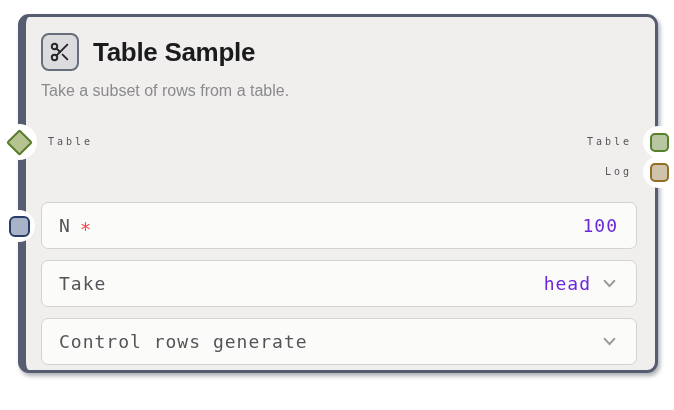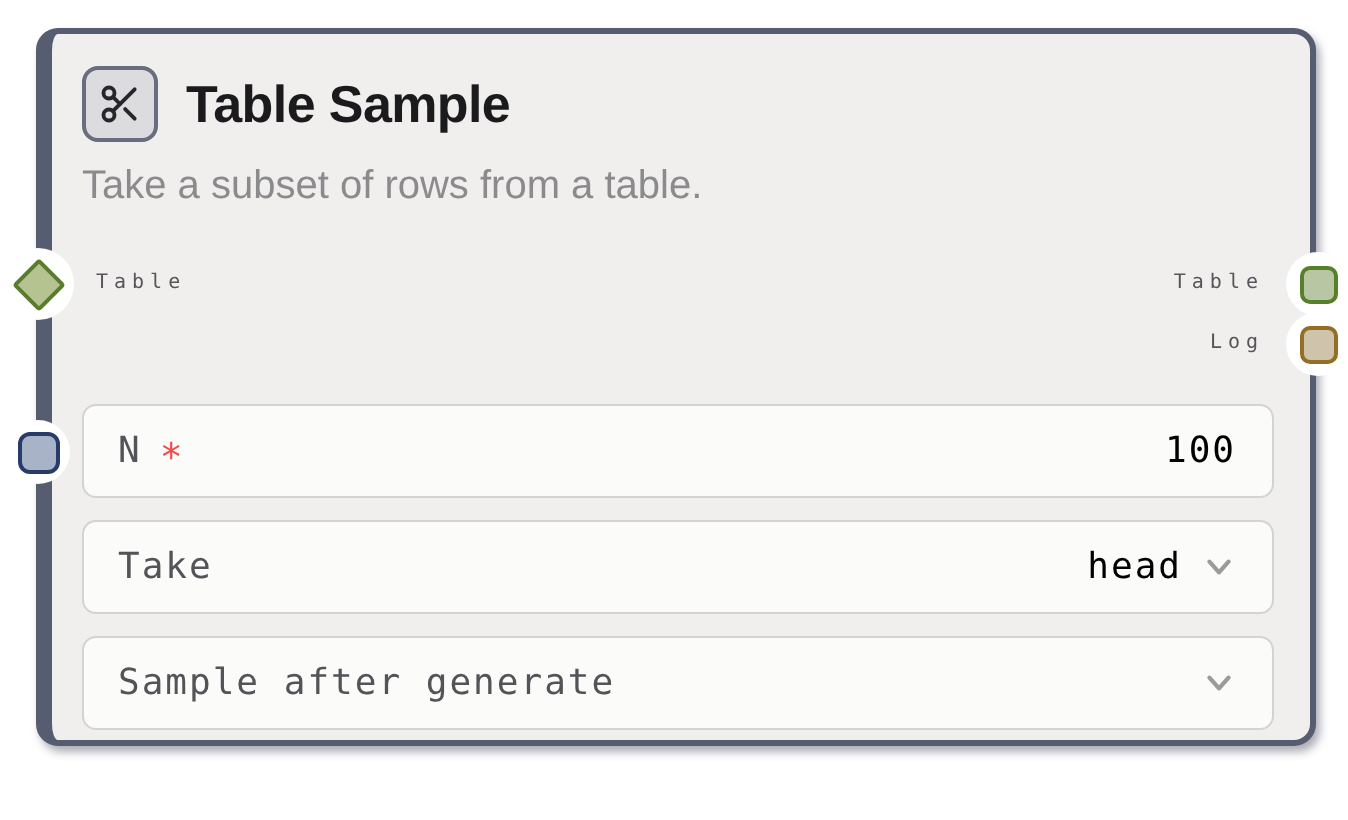--- a/index.html
+++ b/index.html
@@ -38,21 +38,21 @@
   .title {
     font-size: 26px;
     font-weight: 700;
     color: #1b1b1e;
     letter-spacing: -0.3px;
     white-space: nowrap;
   }
   .subtitle {
     position: absolute;
     left: 15px; top: 65px;
-    font-size: 20px;
+    font-size: 16px;
     color: #8b8a8c;
     white-space: nowrap;
   }
   .port-label {
     position: absolute;
     font-family: "DejaVu Sans Mono", monospace;
     font-size: 10px;
     line-height: 18px;
     letter-spacing: 3px;
     color: #56565a;
@@ -116,21 +116,21 @@
     white-space: nowrap;
   }
   .required-marker {
     color: #f5494b;
     margin-left: 9px;
     font-size: 19px;
     line-height: 10px;
     position: relative; top: 3px;
   }
   .field-value {
-    color: #000000;
+    color: #6d28d9;
     display: flex; align-items: center; gap: 10px;
     white-space: nowrap;
   }
   .chevron { display: flex; align-items: center; }
 </style>
 </head>
 <body>
 
 <div class="node">
 
@@ -187,21 +187,21 @@
         <span class="chevron">
           <svg width="17" height="17" viewBox="0 0 16 16" fill="none" stroke="#9b9b9b" stroke-width="2" stroke-linecap="round" stroke-linejoin="round">
             <path d="M3.5 5.5 L8 10.5 L12.5 5.5"></path>
           </svg>
         </span>
       </div>
     </div>
 
     <div class="field">
       <div class="field-label">
-        <span>Sample after generate</span>
+        <span>Control rows generate</span>
       </div>
       <div class="field-value">
         <span class="chevron">
           <svg width="17" height="17" viewBox="0 0 16 16" fill="none" stroke="#9b9b9b" stroke-width="2" stroke-linecap="round" stroke-linejoin="round">
             <path d="M3.5 5.5 L8 10.5 L12.5 5.5"></path>
           </svg>
         </span>
       </div>
     </div>
 

